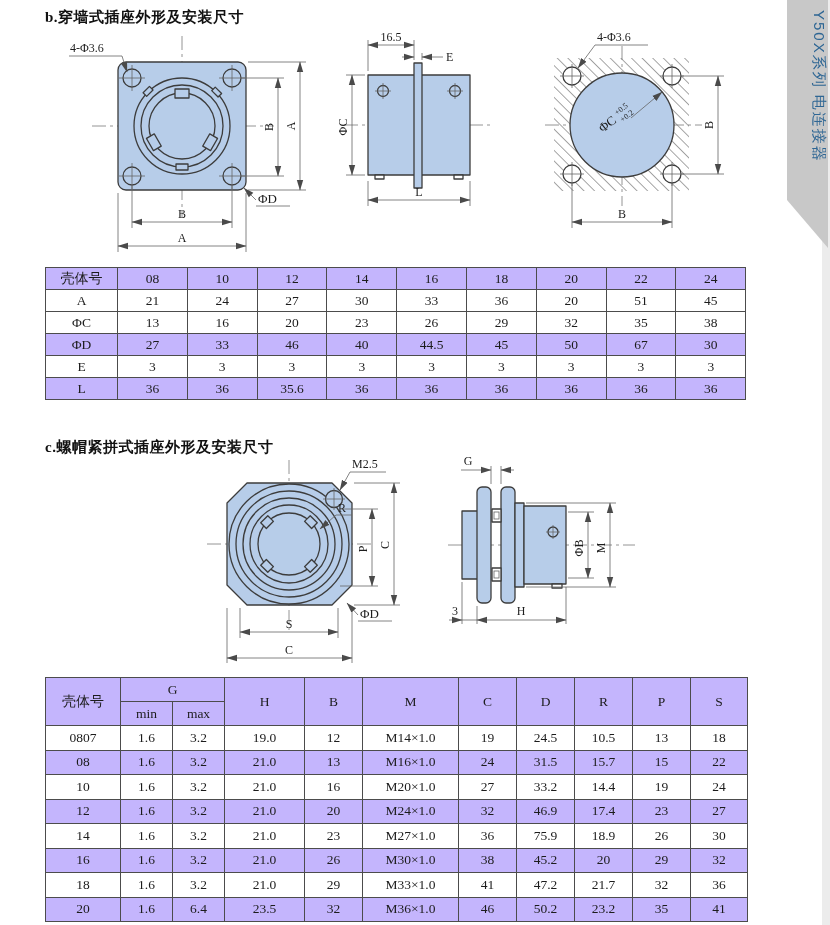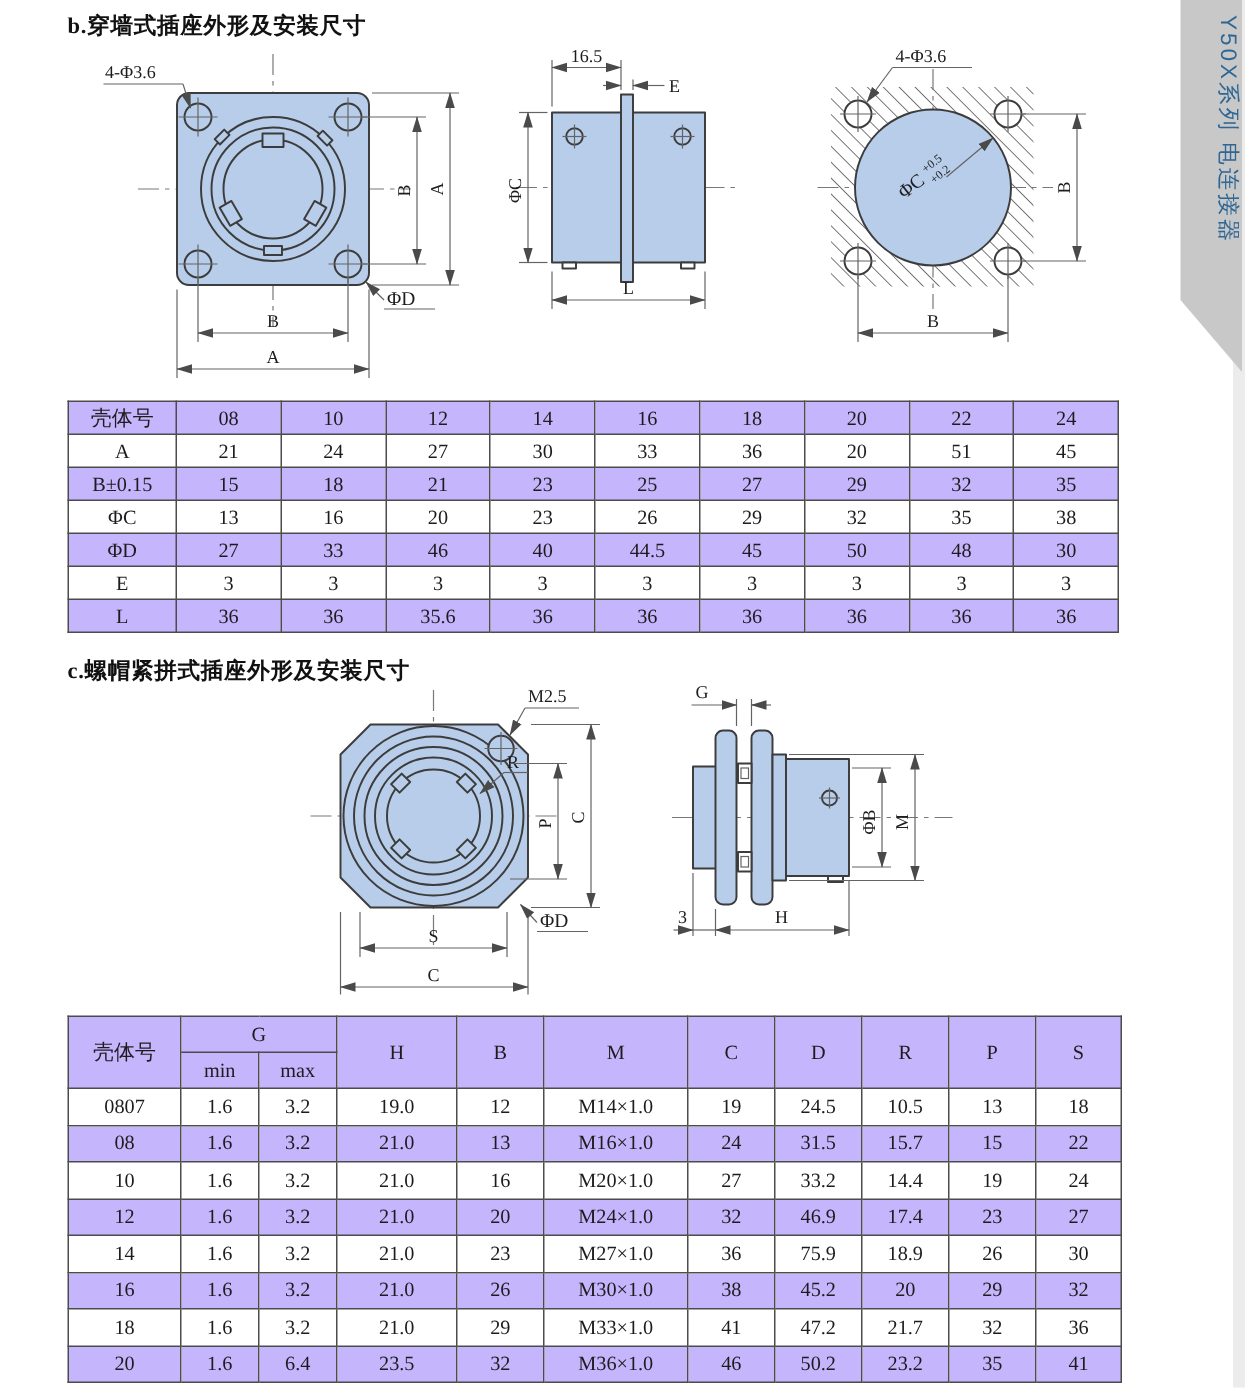--- a/index.html
+++ b/index.html
@@ -214,32 +214,20 @@
       <td>21</td>
         <td>24</td>
         <td>27</td>
         <td>30</td>
         <td>33</td>
         <td>36</td>
         <td>20</td>
         <td>51</td>
         <td>45</td>
     </tr>
-    <tr class="blue">
-      <th>B±0.15</th>
-      <td>15</td>
-        <td>18</td>
-        <td>21</td>
-        <td>23</td>
-        <td>25</td>
-        <td>27</td>
-        <td>29</td>
-        <td>32</td>
-        <td>35</td>
-    </tr>
     <tr>
       <th>ΦC</th>
       <td>13</td>
         <td>16</td>
         <td>20</td>
         <td>23</td>
         <td>26</td>
         <td>29</td>
         <td>32</td>
         <td>35</td>
@@ -247,21 +235,21 @@
     </tr>
     <tr class="blue">
       <th>ΦD</th>
       <td>27</td>
         <td>33</td>
         <td>46</td>
         <td>40</td>
         <td>44.5</td>
         <td>45</td>
         <td>50</td>
-        <td>48</td>
+        <td>67</td>
         <td>30</td>
     </tr>
     <tr>
       <th>E</th>
       <td>3</td>
         <td>3</td>
         <td>3</td>
         <td>3</td>
         <td>3</td>
         <td>3</td>

